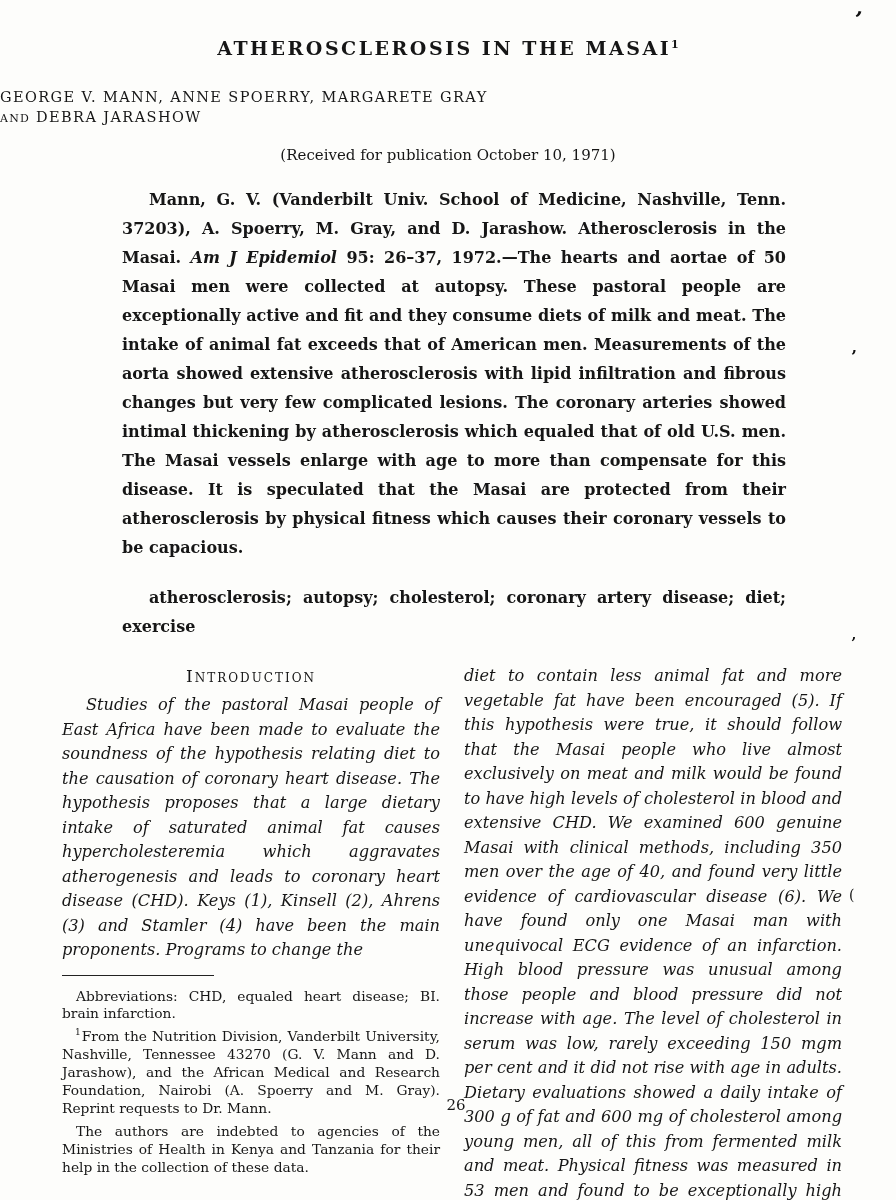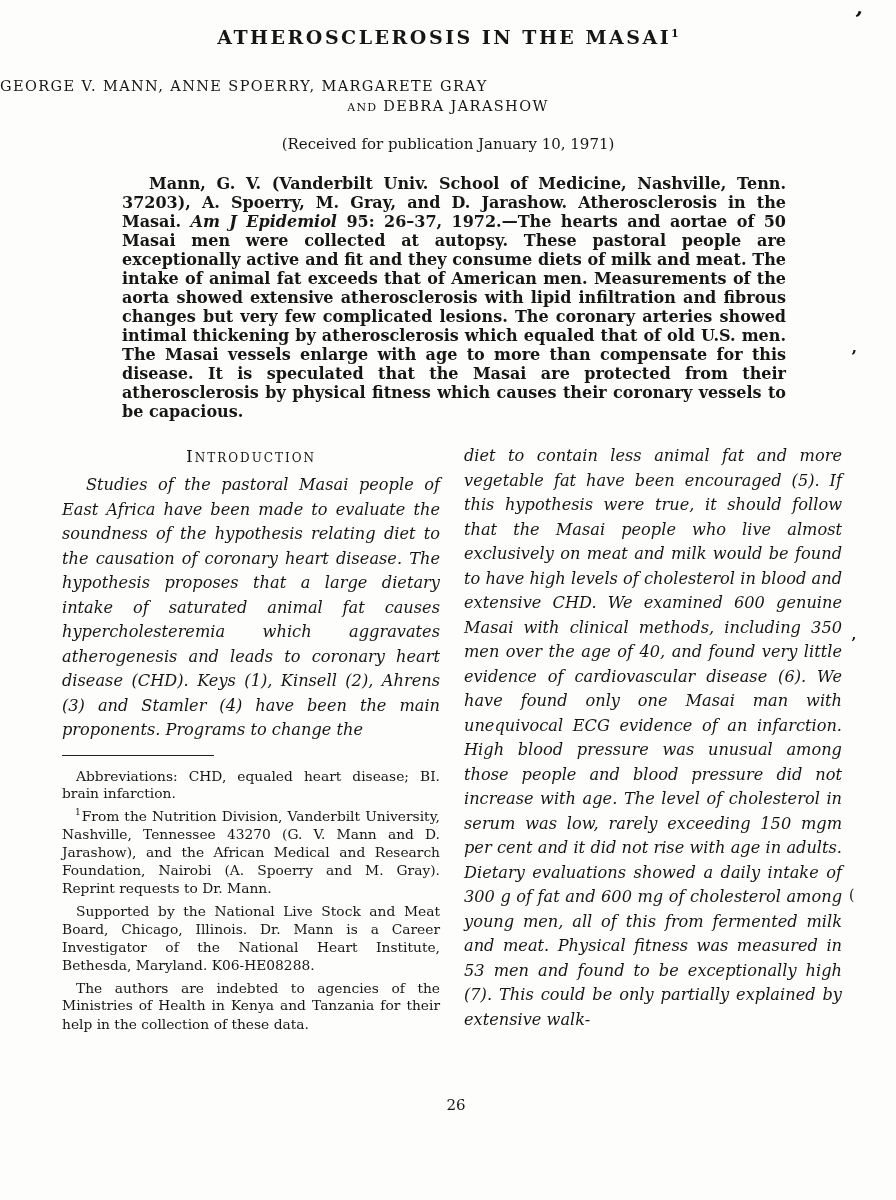--- a/index.html
+++ b/index.html
@@ -2,29 +2,29 @@
 <html><head>
 <meta charset="utf-8">
 <style>
   * { margin:0; padding:0; box-sizing:border-box; }
   html, body { background:#ffffff; }
   .page {
     width:896px; height:1200px; position:relative; overflow:hidden;
     margin:0 auto; background:#fdfdfb; color:#161616;
     font-family:"DejaVu Serif","Liberation Serif",serif;
   }
-  .header { padding-top:26px; }
+  .header { padding-top:37px; }
   .title { text-align:center; font-size:19px; font-weight:600; letter-spacing:2.5px; }
   .title sup { font-size:11px; vertical-align:super; letter-spacing:0; }
   .authors-line1 { text-align:left; margin-top:30px; font-size:14.5px; letter-spacing:1.4px; }
-  .authors-line2 { text-align:center; margin-top:4px; font-size:14.5px; letter-spacing:1.4px; }
+  .authors-line2 { text-align:left; margin-top:4px; font-size:14.5px; letter-spacing:1.4px; }
   .and-small { font-size:11px; letter-spacing:1.2px; }
   .received { text-align:center; margin-top:21px; font-size:15px; }
   .abstract { margin:21px 110px 0 122px; font-weight:bold; font-size:16px;
-              line-height:19px; text-align:justify; }
+              line-height:29px; text-align:justify; }
   .abstract-para { text-indent:27px; }
   .abstract-para em { font-style:italic; }
   .keywords { margin-top:21px; text-indent:27px; }
   .columns { display:grid; grid-template-columns:1fr 1fr; column-gap:24px;
              margin:23px 54px 0 62px; }
   .section-heading { text-align:center; font-variant:small-caps; font-weight:normal;
                      font-size:17px; letter-spacing:2px; margin:2px 0 7px 0; }
   .body-para { font-size:16.2px; line-height:24.5px; text-align:justify;font-style:italic; }
   .indent { text-indent:24px; }
   .footnote-rule { width:152px; border:none; border-top:1.7px solid #222;
@@ -46,37 +46,37 @@
 
   <span class="artifact a1">’</span>
   <span class="artifact a2">’</span>
   <span class="artifact a3">’</span>
   <span class="artifact a4">(</span>
 
   <div class="header">
     <h1 class="title"><span>ATHEROSCLEROSIS IN THE MASAI</span><sup>1</sup></h1>
     <div class="authors-line1">GEORGE V. MANN, ANNE SPOERRY, MARGARETE GRAY</div>
     <div class="authors-line2"><span class="and-small">AND</span> <span>DEBRA JARASHOW</span></div>
-    <div class="received">(Received for publication January 10, 1971)</div>
+    <div class="received">(Received for publication October 10, 1971)</div>
   </div>
 
   <section class="abstract">
     <p class="abstract-para"><span>Mann, G. V. (Vanderbilt Univ. School of Medicine, Nashville, Tenn. 37203), A. Spoerry, M. Gray, and D. Jarashow. Atherosclerosis in the Masai. </span><em>Am J Epidemiol</em><span> 95: 26–37, 1972.—The hearts and aortae of 50 Masai men were collected at autopsy. These pastoral people are exceptionally active and fit and they consume diets of milk and meat. The intake of animal fat exceeds that of American men. Measurements of the aorta showed extensive atherosclerosis with lipid infiltration and fibrous changes but very few complicated lesions. The coronary arteries showed intimal thickening by atherosclerosis which equaled that of old U.S. men. The Masai vessels enlarge with age to more than compensate for this disease. It is speculated that the Masai are protected from their atherosclerosis by physical fitness which causes their coronary vessels to be capacious.</span></p>
+    <p class="keywords">atherosclerosis; autopsy; cholesterol; coronary artery disease; diet; exercise</p>
   </section>
 
   <div class="columns">
 
     <div class="col-left">
       <h2 class="section-heading">Introduction</h2>
       <p class="body-para indent">Studies of the pastoral Masai people of East Africa have been made to evaluate the soundness of the hypothesis relating diet to the causation of coronary heart disease. The hypothesis proposes that a large dietary intake of saturated animal fat causes hypercholesteremia which aggravates atherogenesis and leads to coronary heart disease (CHD). Keys (1), Kinsell (2), Ahrens (3) and Stamler (4) have been the main proponents. Programs to change the</p>
       <hr class="footnote-rule">
       <div class="footnotes">
         <p><sup></sup><span>Abbreviations: CHD, equaled heart disease; BI. brain infarction.</span></p>
         <p><sup>1</sup><span>From the Nutrition Division, Vanderbilt University, Nashville, Tennessee 43270 (G. V. Mann and D. Jarashow), and the African Medical and Research Foundation, Nairobi (A. Spoerry and M. Gray). Reprint requests to Dr. Mann.</span></p>
-        <p><sup></sup><span>Supported by the National Live Stock and Meat Board, Chicago, Illinois. Dr. Mann is a Career Investigator of the National Heart Institute, Bethesda, Maryland. K06-HE08288.</span></p>
         <p><sup></sup><span>The authors are indebted to agencies of the Ministries of Health in Kenya and Tanzania for their help in the collection of these data.</span></p>
       </div>
     </div>
 
     <div class="col-right">
       <p class="body-para">diet to contain less animal fat and more vegetable fat have been encouraged (5). If this hypothesis were true, it should follow that the Masai people who live almost exclusively on meat and milk would be found to have high levels of cholesterol in blood and extensive CHD. We examined 600 genuine Masai with clinical methods, including 350 men over the age of 40, and found very little evidence of cardiovascular disease (6). We have found only one Masai man with unequivocal ECG evidence of an infarction. High blood pressure was unusual among those people and blood pressure did not increase with age. The level of cholesterol in serum was low, rarely exceeding 150 mgm per cent and it did not rise with age in adults. Dietary evaluations showed a daily intake of 300 g of fat and 600 mg of cholesterol among young men, all of this from fermented milk and meat. Physical fitness was measured in 53 men and found to be exceptionally high (7). This could be only partially explained by extensive walk-</p>
     </div>
 
   </div>
 

